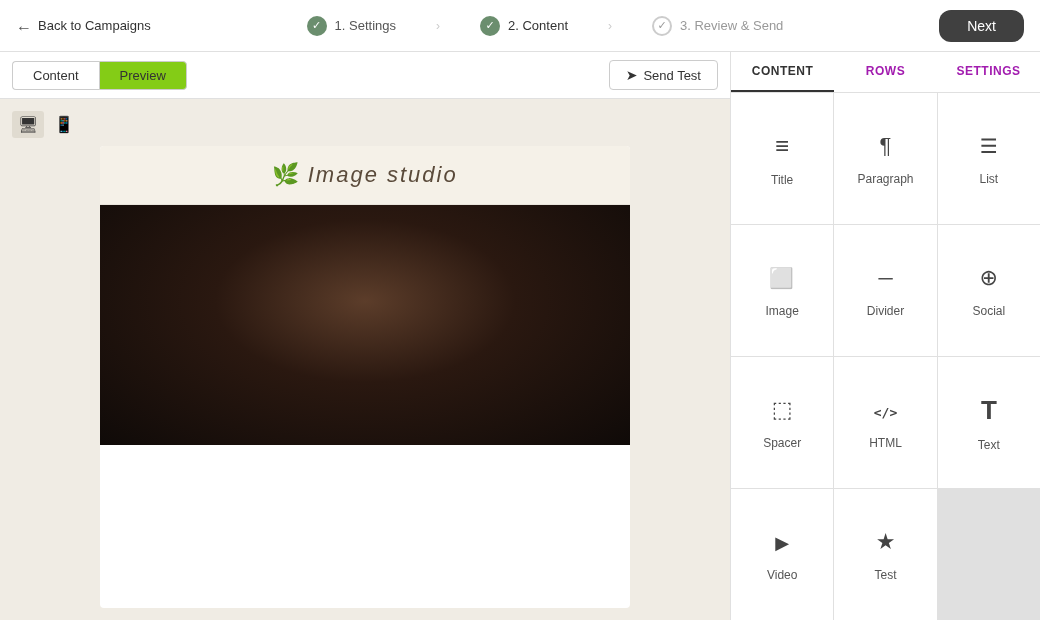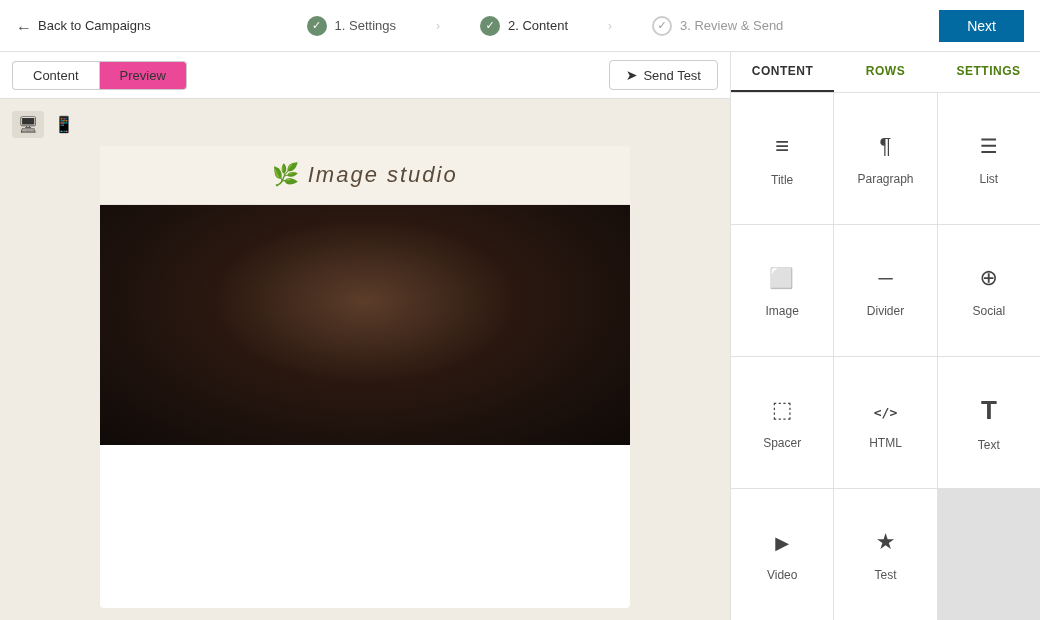--- a/index.html
+++ b/index.html
@@ -28,22 +28,22 @@
     .step-icon {
       width: 20px; height: 20px; border-radius: 50%;
       display: flex; align-items: center; justify-content: center;
       font-size: 11px;
     }
     .step-icon.completed { background: #6b8e6e; color: #fff; }
     .step-icon.active { background: #6b8e6e; color: #fff; }
     .step-icon.pending { border: 2px solid #ccc; color: #999; background: #fff; }
     .step-separator { color: #ccc; font-size: 12px; }
     .next-btn {
-      background: #0369a1; color: #fff; border: none;
-      padding: 8px 28px; border-radius: 0; font-size: 14px;
+      background: #404040; color: #fff; border: none;
+      padding: 8px 28px; border-radius: 12px; font-size: 14px;
       cursor: pointer; font-weight: 500;
     }
 
     
     .content-area {
       display: flex; height: calc(620px - 52px);
     }
 
     
     .left-panel {
@@ -52,21 +52,21 @@
 
     
     .view-tabs {
       display: flex; align-items: center; background: #fff;
       border-bottom: 1px solid #e0e0e0; padding: 8px 12px; gap: 0;
       justify-content: space-between;
     }
     .view-tabs-left { display: flex; gap: 0; }
     .view-tab {
       padding: 6px 20px; font-size: 13px; cursor: pointer;
-      border: 1px solid #ccc; background: #ec4899; color: #333;
+      border: 1px solid #ccc; background: #84cc16; color: #333;
     }
     .view-tab.active {
       background: #fff; border-color: #ccc; font-weight: 500;
     }
     .view-tab:first-child { border-radius: 4px 0 0 4px; border-right: none; }
     .view-tab:last-child { border-radius: 0 4px 4px 0; }
     .send-test-btn {
       display: flex; align-items: center; gap: 6px;
       padding: 6px 16px; border: 1px solid #ccc; border-radius: 4px;
       font-size: 13px; background: #fff; cursor: pointer; color: #333;
@@ -119,21 +119,21 @@
       width: 310px; background: #fff; border-left: 1px solid #e0e0e0;
       display: flex; flex-direction: column;
     }
 
     .panel-tabs {
       display: flex; border-bottom: 1px solid #e0e0e0;
     }
     .panel-tab {
       flex: 1; padding: 12px 6px; text-align: center; font-size: 12px;
       font-weight: 600; letter-spacing: 0.5px; cursor: pointer;
-      color: #4d7c0f; text-transform: uppercase; border-bottom: 2px solid transparent;
+      color: #a21caf; text-transform: uppercase; border-bottom: 2px solid transparent;
     }
     .panel-tab.active {
       color: #333; border-bottom: 2px solid #333;
     }
 
     
     .blocks-grid {
       display: grid; grid-template-columns: repeat(3, 1fr);
       gap: 1px; background: #e0e0e0; flex: 1; overflow-y: auto;
     }

